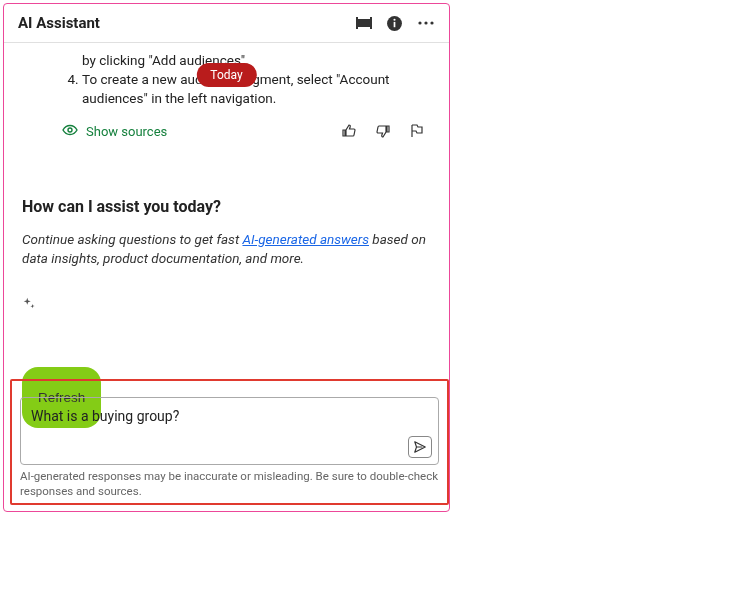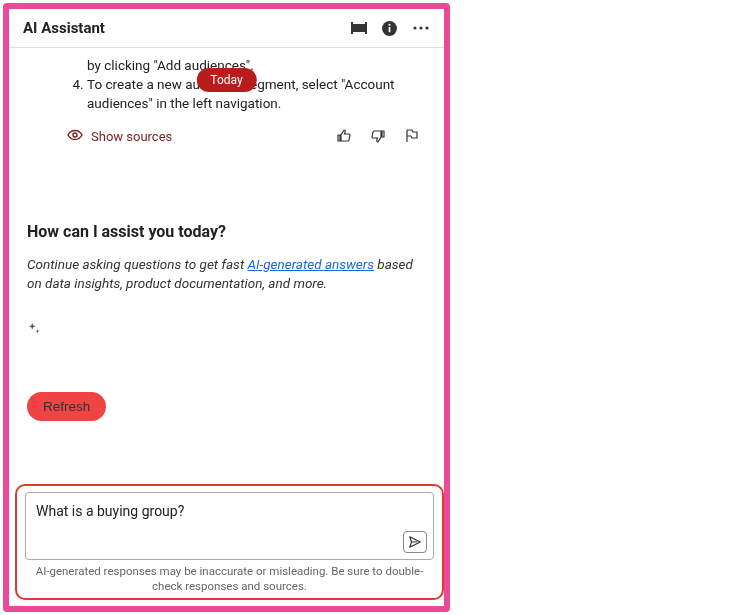--- a/index.html
+++ b/index.html
@@ -7,22 +7,22 @@
     margin: 0;
     font-family: -apple-system, BlinkMacSystemFont, "Segoe UI", Roboto, Arial, sans-serif;
     background: #fff;
     width: 750px;
     height: 615px;
     overflow: hidden;
   }
   .panel {
     position: absolute;
     left: 3px; top: 3px;
-    width: 447px; height: 609px;
-    border: 6px solid #ec4899;
+    width: 447px; height: 509px;
+    border: 1px solid #ec4899;
     border-radius: 4px;
     display: flex;
     flex-direction: column;
     background: #fff;
   }
   .header {
     display: flex;
     align-items: center;
     justify-content: space-between;
     padding: 10px 14px;
@@ -61,27 +61,27 @@
     display: flex;
     align-items: center;
     justify-content: space-between;
     margin: 14px 0 0 40px;
     padding-right: 6px;
   }
   .show-sources {
     display: flex;
     align-items: center;
     gap: 8px;
-    color: #7f1d1d;
+    color: #15803d;
     font-size: 13px;
     cursor: pointer;
   }
   .feedback-icons { display: flex; gap: 18px; color: #555; }
   .section-title {
-    margin-top: 76px;
+    margin-top: 56px;
     font-size: 16px;
     font-weight: 700;
     color: #222;
   }
   .section-desc {
     margin-top: 14px;
     font-size: 13.5px;
     line-height: 1.45;
     color: #333;
     font-style: italic;
@@ -94,34 +94,34 @@
     gap: 12px;
     margin-bottom: 14px;
     cursor: pointer;
     font-size: 13.5px;
     color: #333;
     line-height: 1.4;
   }
   .suggestion .sicon { flex-shrink: 0; margin-top: 1px; color: #555; }
   .refresh-row { margin-top: 52px; }
   .refresh-btn {
-    background: #ef4444;
+    background: #84cc16;
     border: none;
     border-radius: 16px;
-    padding: 7px 16px;
+    padding: 23px 16px;
     font-size: 13.5px;
     color: #333;
     cursor: pointer;
   }
   .input-wrap {
     position: absolute;
     left: 6px; right: 0; bottom: 6px;
     border: 2px solid #e03a2f;
-    border-radius: 10px;
-    padding: 6px 8px 4px 8px;
+    border-radius: 2px;
+    padding: 16px 8px 4px 8px;
   }
   .input-box {
     border: 1px solid #aaa;
     border-radius: 4px;
     padding: 10px 10px 8px 10px;
     min-height: 68px;
     position: relative;
     font-size: 14px;
     color: #222;
   }
@@ -134,21 +134,20 @@
     width: 24px; height: 22px;
     display: flex; align-items: center; justify-content: center;
     cursor: pointer;
     background: #fff;
   }
   .disclaimer {
     margin-top: 4px;
     font-size: 11.5px;
     color: #666;
     line-height: 1.3;
-    text-align: center;
   }
 </style>
 </head>
 <body>
 
 <div class="panel">
 
   <div class="header">
     <div class="header-title">AI Assistant</div>
     <div class="header-actions">

